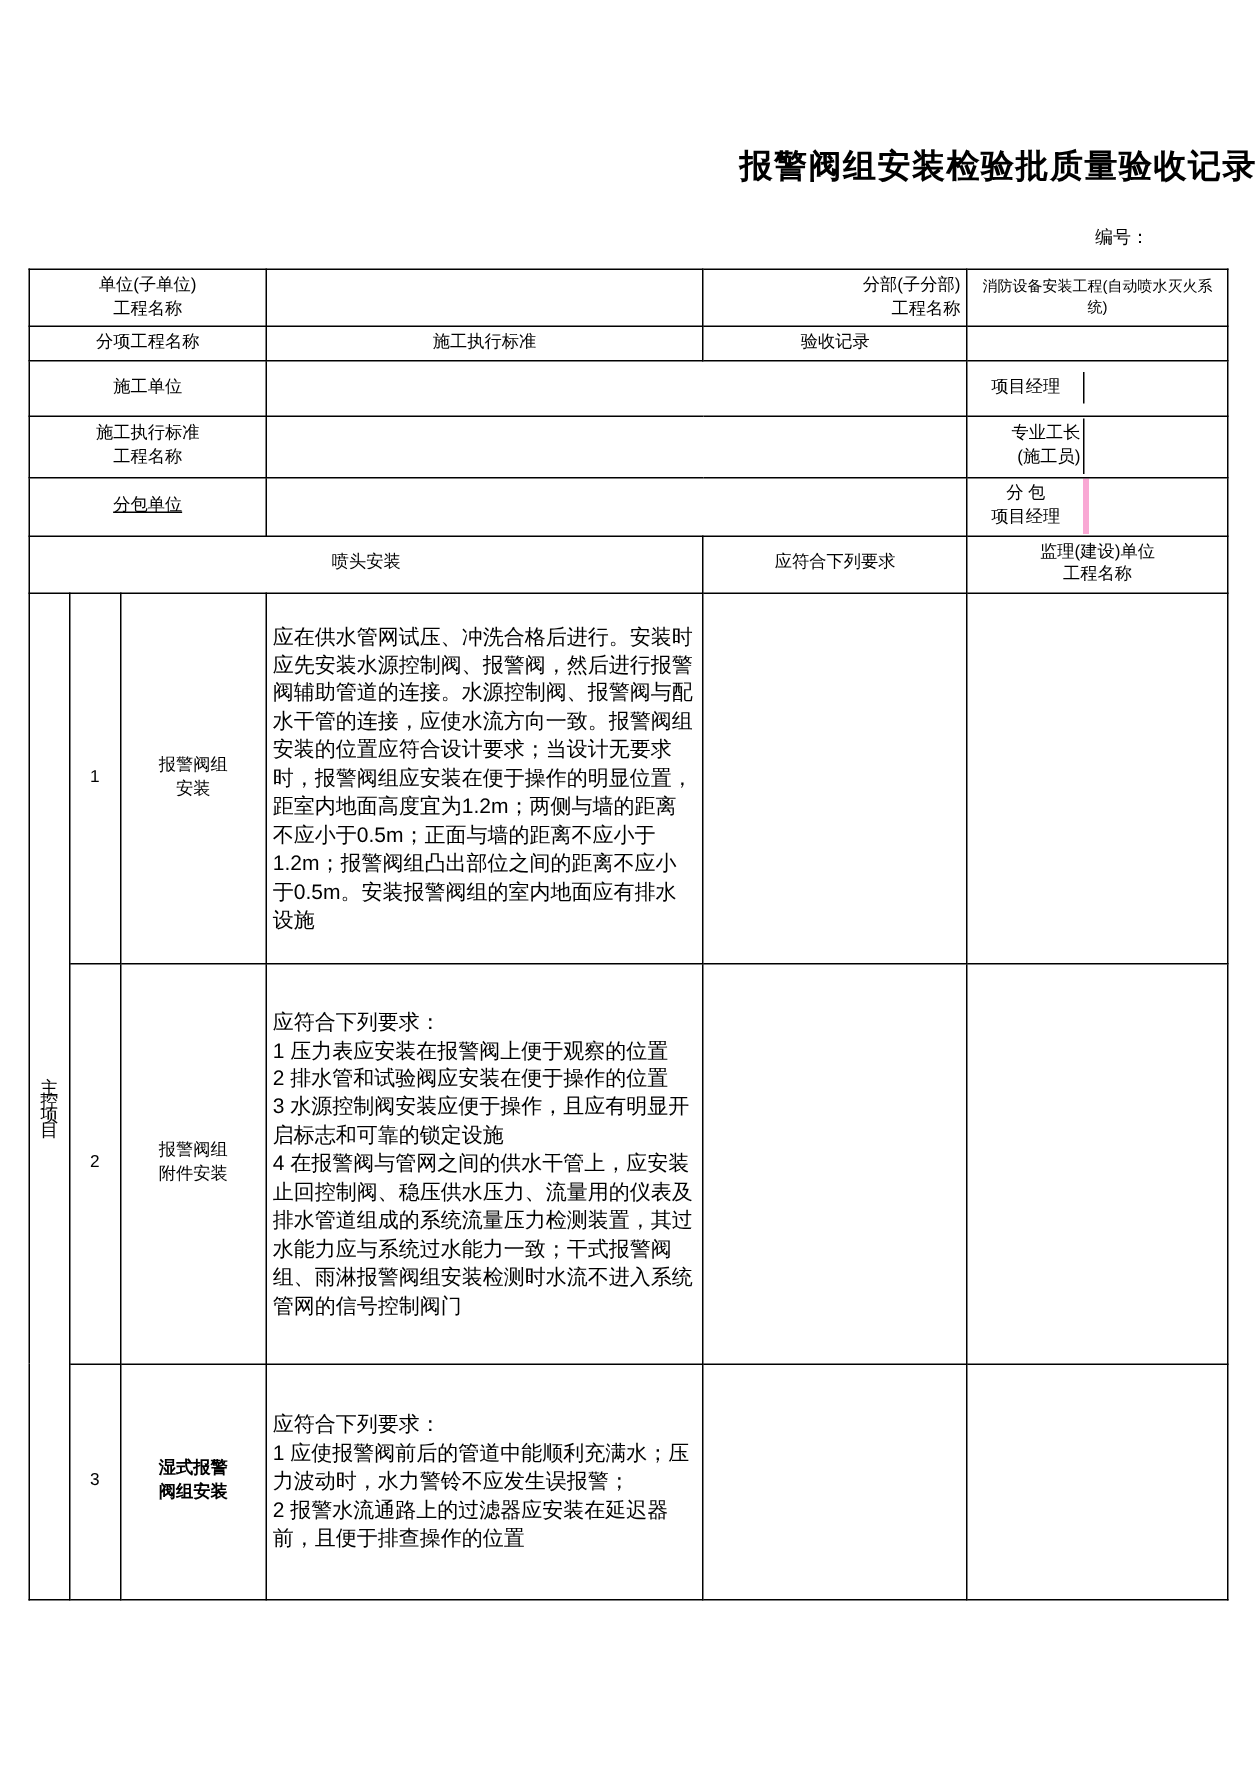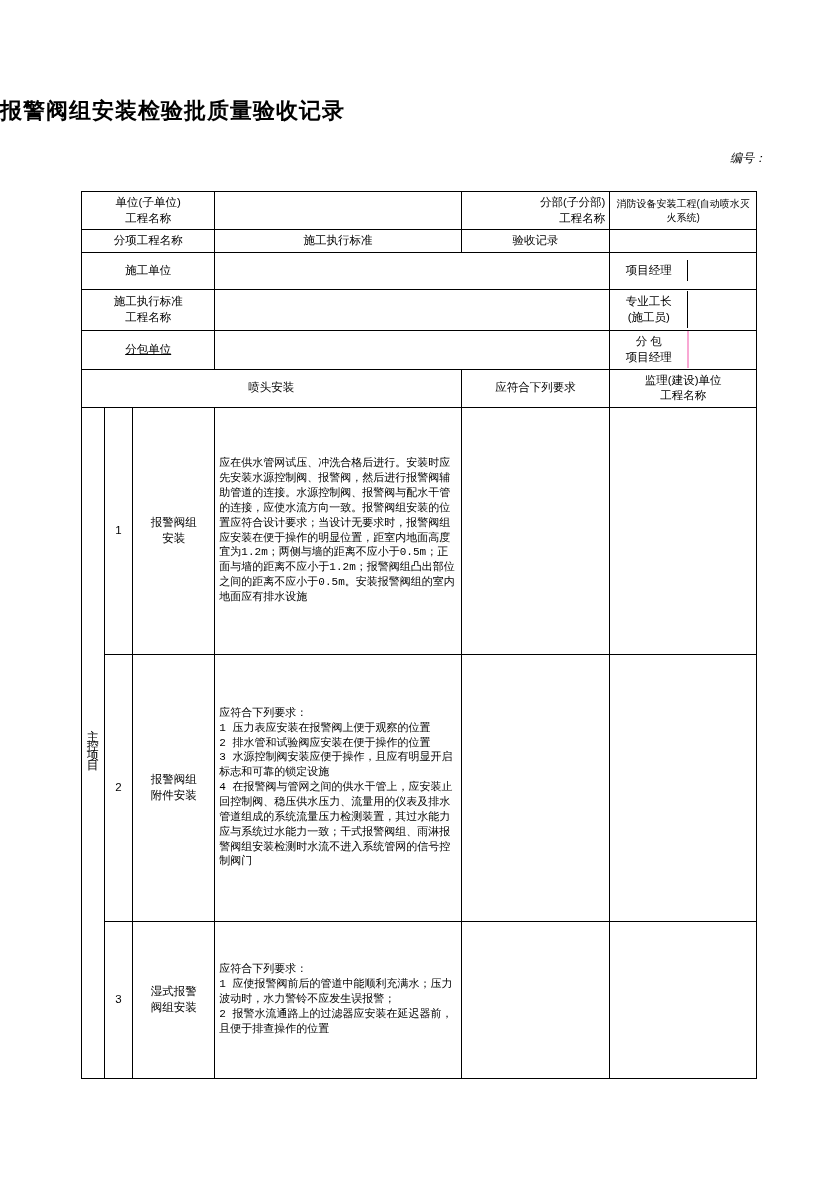--- a/index.html
+++ b/index.html
@@ -15,39 +15,38 @@
     position: relative;
   }
   .page {
     width: 838px;
     height: 1186px;
     box-sizing: border-box;
     padding: 0;
     position: relative;
   }
   .doc-title {
-    text-align: left;
+    text-align: right;
     font-size: 22px;
     font-weight: bold;
     letter-spacing: 1px;
     margin-top: 96px;
     font-family: Liberation Serif, serif;
   }
   .code-line {
     text-align: right;
     font-size: 12px;
     margin-top: 24px;
     padding-right: 72px;
-    font-style: italic;
   }
   table.main {
     border-collapse: collapse;
     table-layout: fixed;
-    width: 676px;
-    margin: 24px auto 0 auto;
+    width: 800px;
+    margin: 12px auto 0 auto;
     font-size: 11.5px;
   }
   table.main td {
     border: 1px solid #000000;
     padding: 3px 4px;
     vertical-align: middle;
     line-height: 1.35;
   }
   .c { text-align: center; }
   .hdr { text-align: center; }
@@ -60,25 +59,24 @@
     font-size: 12px;
   }
   .vert-wrap {
     text-align: center;
     vertical-align: middle;
     padding: 0 !important;
   }
   .content-cell {
     text-align: left;
     vertical-align: top;
-    font-size: 11px;
+    font-size: 14px;
     line-height: 1.5;
     padding: 6px 5px;
     white-space: pre-line;
-    font-family: Liberation Mono, monospace;
   }
   .two-line {
     text-align: center;
     line-height: 1.4;
   }
   .small {
     font-size: 10px;
   }
 </style>
 </head>
@@ -133,37 +131,37 @@
       </tr>
 
       <tr>
         <td class="c two-line" colspan="3" style="height:34px;white-space:pre-line;">施工执行标准
 工程名称</td>
         <td class="c" colspan="2"></td>
         <td class="c" style="padding:0;">
           <table style="border-collapse:collapse;width:100%;">
             <tbody>
                 <tr>
-              <td style="width:73px;border:none;border-right:1px solid #000;text-align:center;padding:3px 2px;white-space:pre-line;">专业工长
+              <td style="width:73px;border:none;border-right:1px solid #000;text-align:right;padding:3px 2px;white-space:pre-line;">专业工长
 (施工员)</td>
               <td style="border:none;text-align:center;padding:3px 2px;"></td>
             </tr>
           </tbody>
             </table>
         </td>
       </tr>
 
       <tr>
         <td class="c" colspan="3" style="height:32px;text-decoration:underline;">分包单位</td>
         <td class="c" colspan="2"></td>
         <td class="c" style="padding:0;">
           <table style="border-collapse:collapse;width:100%;">
             <tbody>
                 <tr>
-              <td style="width:73px;border:none;border-right:2px solid #f9a8d4;text-align:center;padding:3px 2px;white-space:pre-line;">分    包
+              <td style="width:73px;border:none;border-right:4px solid #f9a8d4;text-align:center;padding:3px 2px;white-space:pre-line;font-family:Liberation Serif, serif;">分    包
 项目经理</td>
               <td style="border:none;text-align:center;padding:3px 2px;"></td>
             </tr>
           </tbody>
             </table>
         </td>
       </tr>
 
       <tr>
         <td class="hdr" colspan="4" style="height:30px;">喷头安装</td>
@@ -192,21 +190,21 @@
 1  压力表应安装在报警阀上便于观察的位置
 2  排水管和试验阀应安装在便于操作的位置
 3  水源控制阀安装应便于操作，且应有明显开启标志和可靠的锁定设施
 4  在报警阀与管网之间的供水干管上，应安装止回控制阀、稳压供水压力、流量用的仪表及排水管道组成的系统流量压力检测装置，其过水能力应与系统过水能力一致；干式报警阀组、雨淋报警阀组安装检测时水流不进入系统管网的信号控制阀门</td>
         <td></td>
         <td></td>
       </tr>
 
       <tr>
         <td class="c" style="height:150px;">3</td>
-        <td class="c" style="white-space:pre-line;">湿式报警
+        <td class="c" style="white-space:pre-line;font-weight:bold;">湿式报警
 阀组安装</td>
         <td class="content-cell">应符合下列要求：
 1  应使报警阀前后的管道中能顺利充满水；压力波动时，水力警铃不应发生误报警；
 2  报警水流通路上的过滤器应安装在延迟器前，且便于排查操作的位置</td>
         <td></td>
         <td></td>
       </tr>
     </tbody>
   </table>
 

